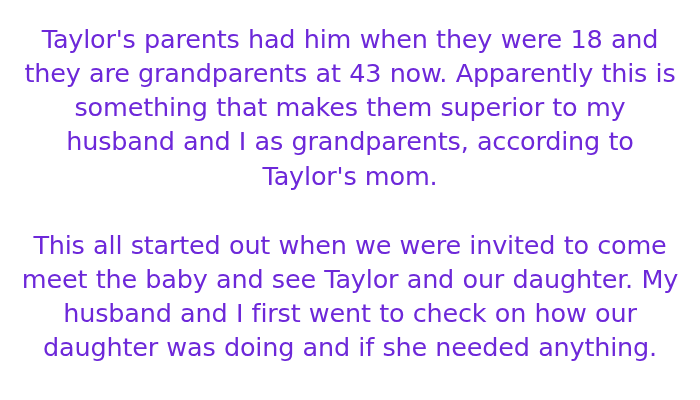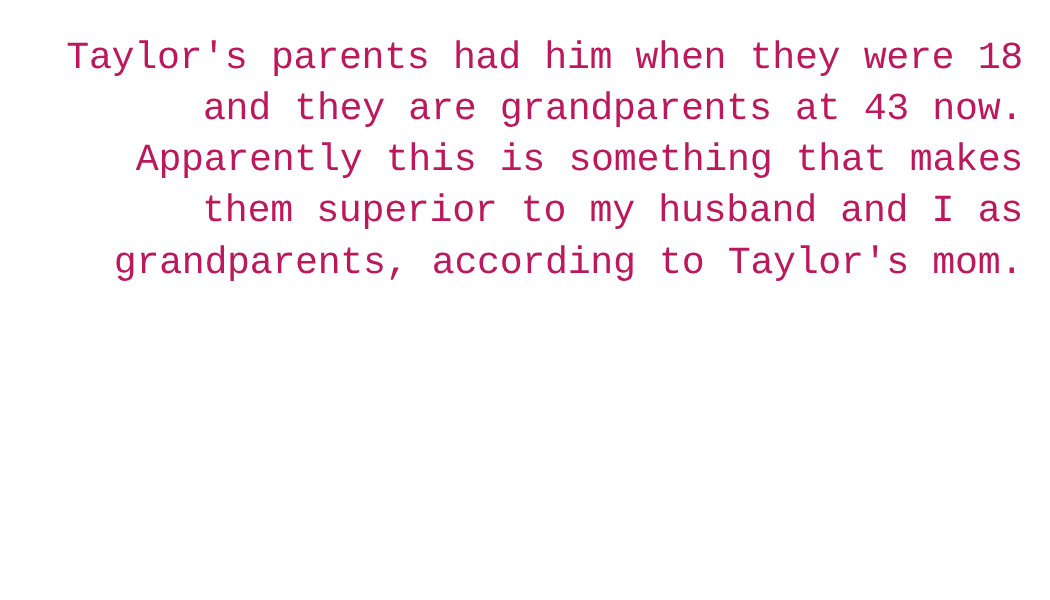--- a/index.html
+++ b/index.html
@@ -19,35 +19,35 @@
     height: 400px;
     box-sizing: border-box;
     padding: 22px 18px 10px 18px;
     display: flex;
     flex-direction: column;
     justify-content: flex-start;
     align-items: center;
   }
   .para {
     width: 664px;
-    text-align: right;
+    text-align: center;
     font-size: 25.5px;
     line-height: 1.34;
     letter-spacing: -0.2px;
-    color: #be185d;
+    color: #6d28d9;
     word-spacing: 0.5px;
-    font-family: Liberation Mono, monospace;
   }
   .para.first {
     margin: 0 0 0 0;
   }
   .gap {
     height: 42px;
     width: 100%;
   }
 </style>
 </head>
 <body>
 
 <div class="page">
   <p class="para first">Taylor's parents had him when they were 18 and they are grandparents at 43 now. Apparently this is something that makes them superior to my husband and I as grandparents, according to Taylor's mom.</p>
   <div class="gap"></div>
+  <p class="para">This all started out when we were invited to come meet the baby and see Taylor and our daughter. My husband and I first went to check on how our daughter was doing and if she needed anything.</p>
 </div>
 
 </body></html>

